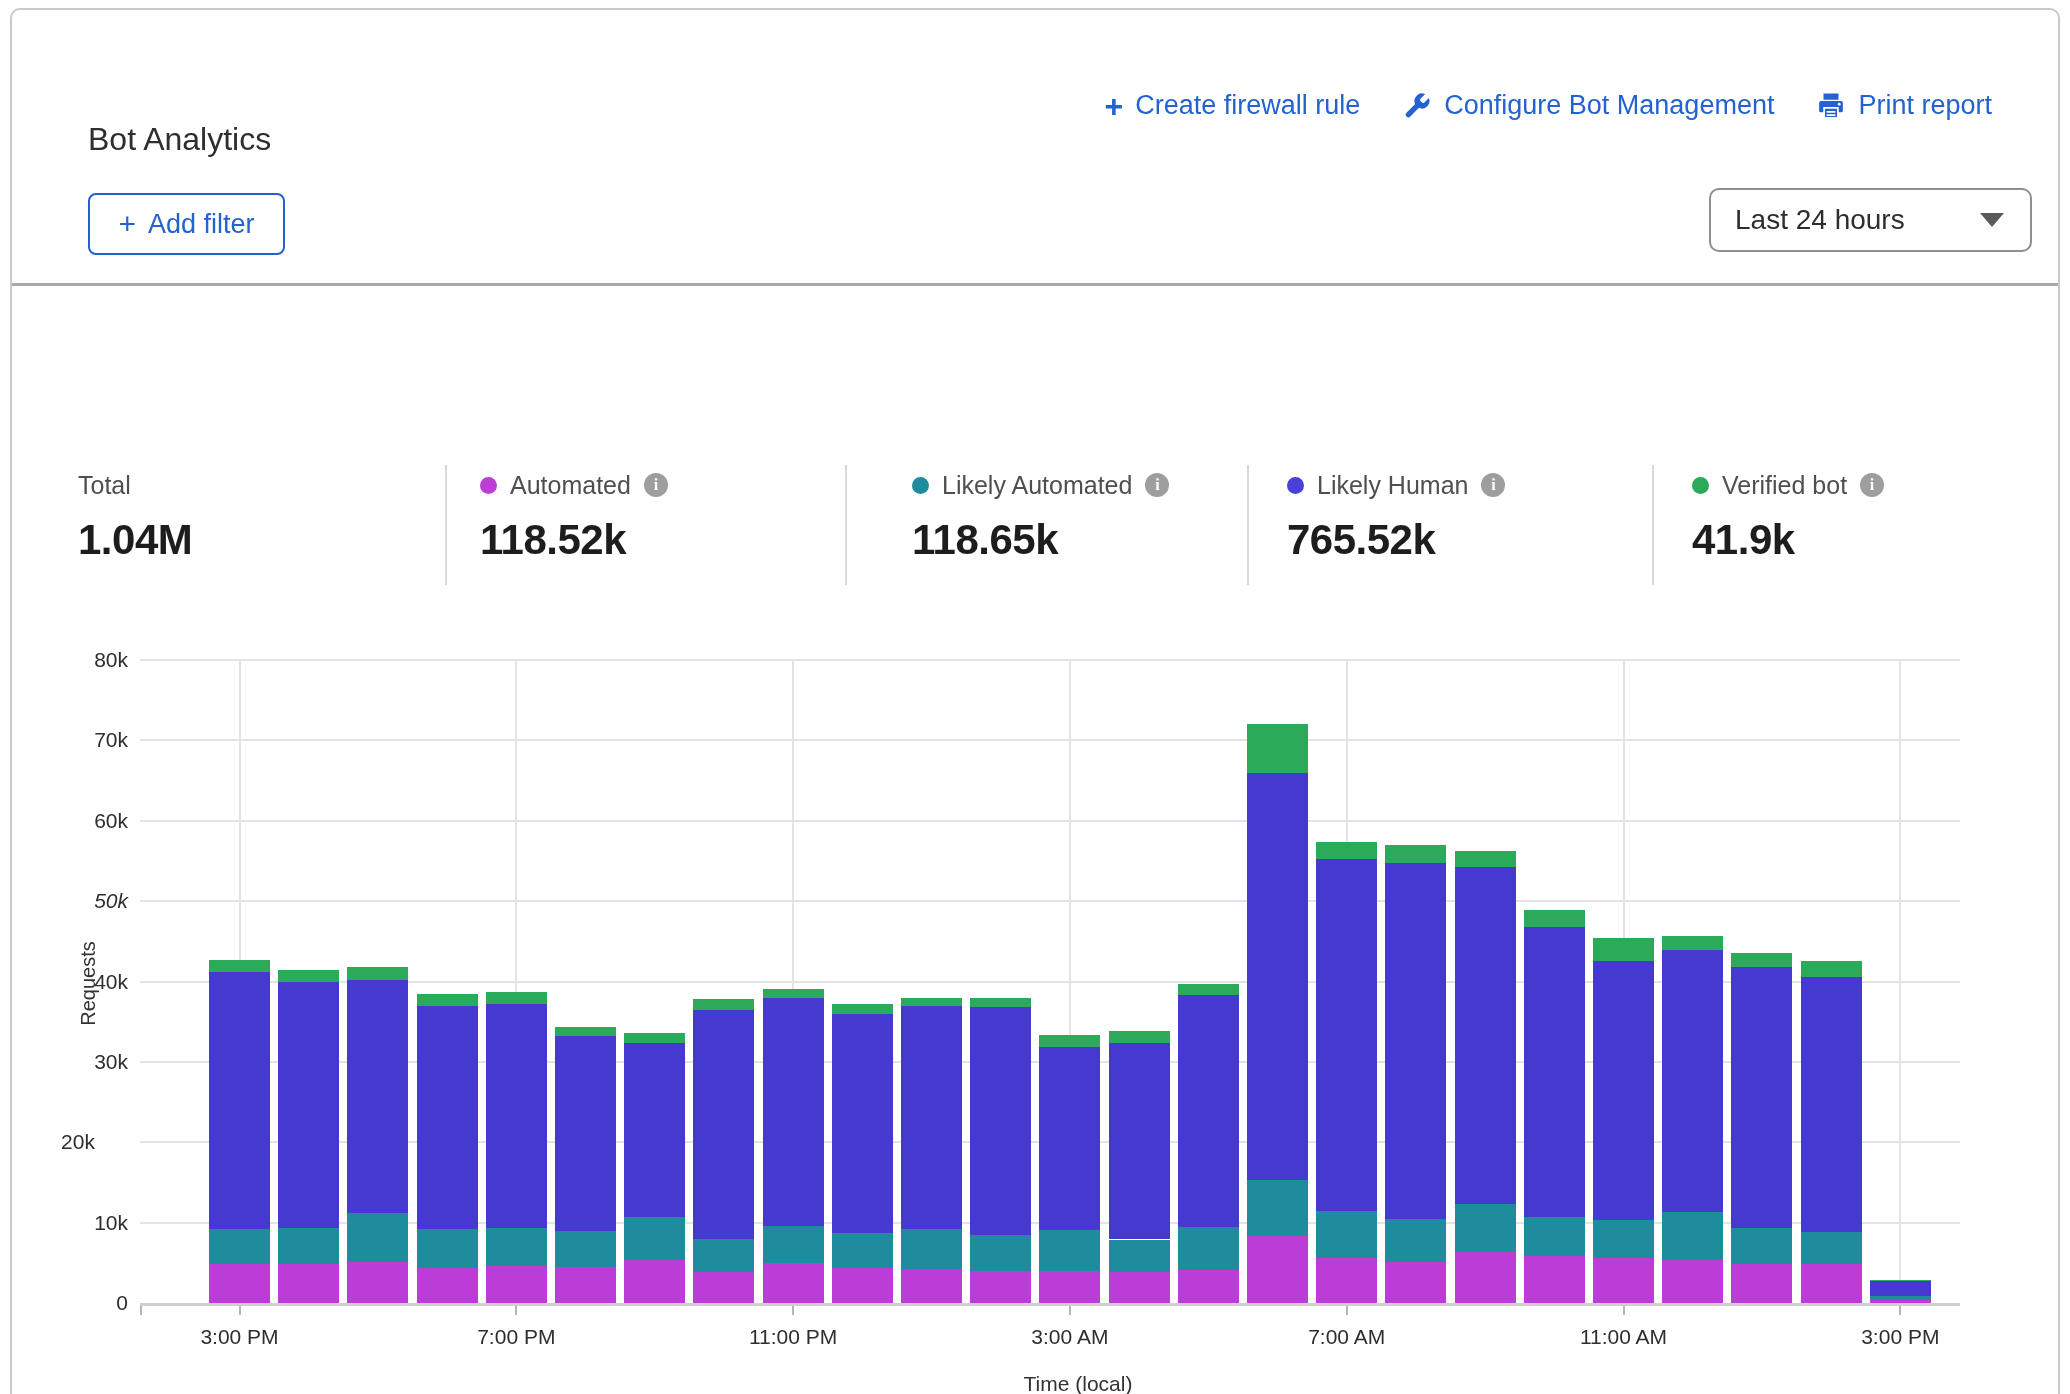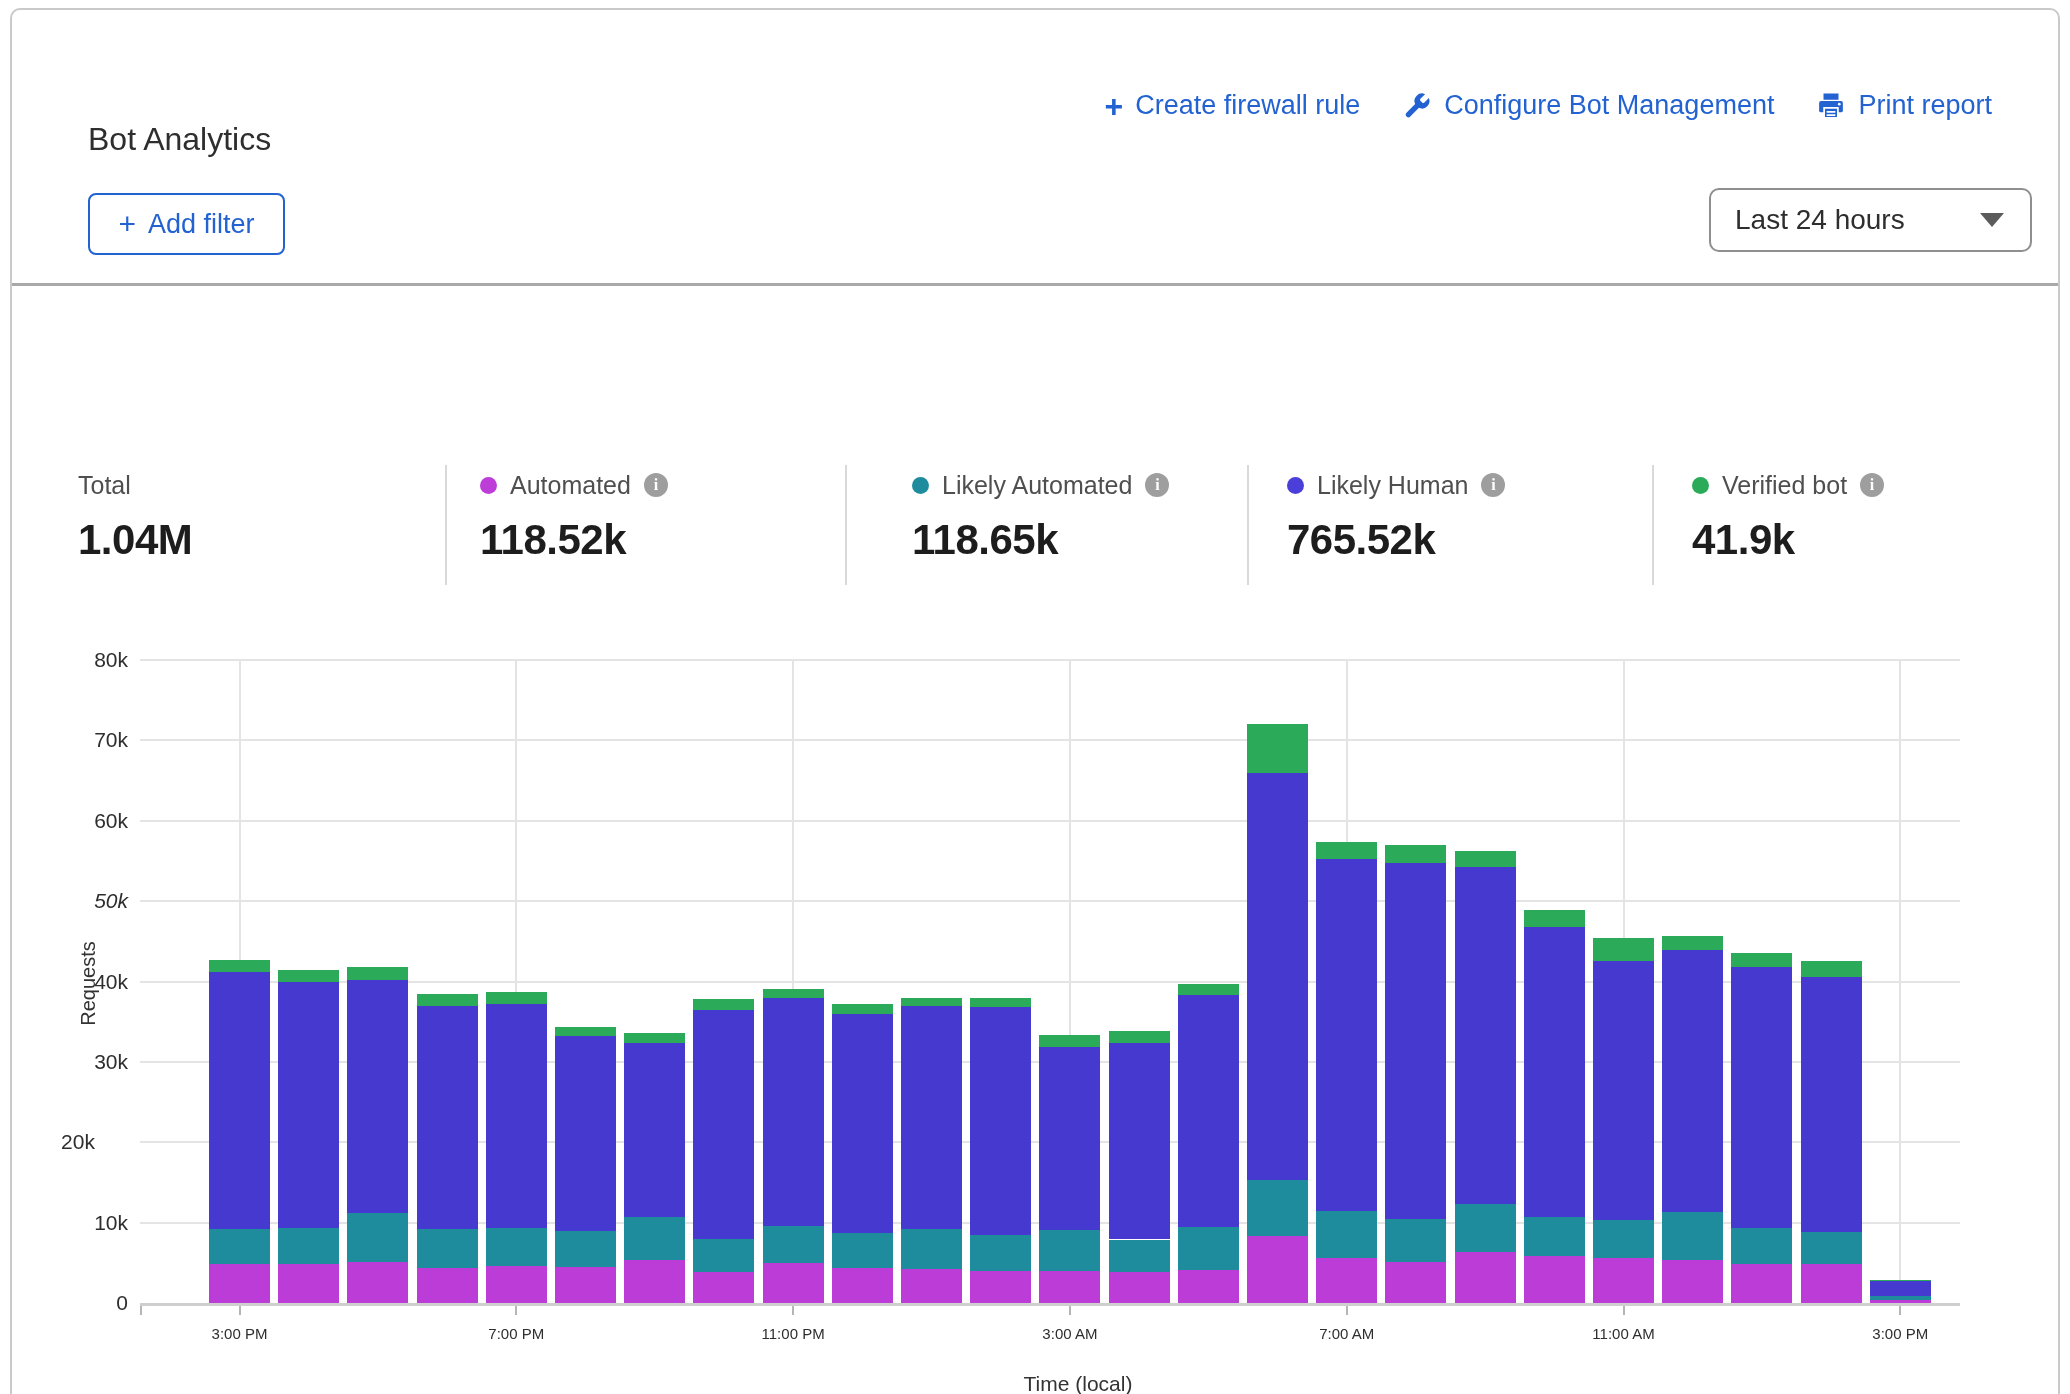--- a/index.html
+++ b/index.html
@@ -46,21 +46,21 @@
   .stat .val { margin-top:16px; font-size:42px; font-weight:700; color:#1d1d1d; letter-spacing:-0.5px; }
   .vsep { position:absolute; top:455px; width:2px; height:120px; background:#d9d9d9; }
 
   
   #chart { position:absolute; left:0; top:0; width:2070px; height:1394px; pointer-events:none; }
   .gl-h { position:absolute; height:2px; background:#e4e4e4; }
   .gl-v { position:absolute; width:2px; background:#e4e4e4; }
   .axis-base { position:absolute; height:3px; background:#cfcfcf; }
   .xtick { position:absolute; width:2px; height:10px; background:#b5b5b5; }
   .ytick-label { position:absolute; width:100px; text-align:right; font-size:21px; color:#2e2e2e; transform:translateY(-50%); }
-  .xtick-label { position:absolute; font-size:15px; color:#2e2e2e; transform:translateX(-50%); white-space:nowrap; }
+  .xtick-label { position:absolute; font-size:21px; color:#2e2e2e; transform:translateX(-50%); white-space:nowrap; }
   .bar-seg { position:absolute; }
   .ylab { position:absolute; font-size:20px; color:#333; transform:rotate(-90deg); width:120px; text-align:center; }
   .xlab { position:absolute; font-size:21px; color:#333; transform:translateX(-50%); }
 </style>
 </head>
 <body>
 
 <div id="stage">
   <div class="card">
 

